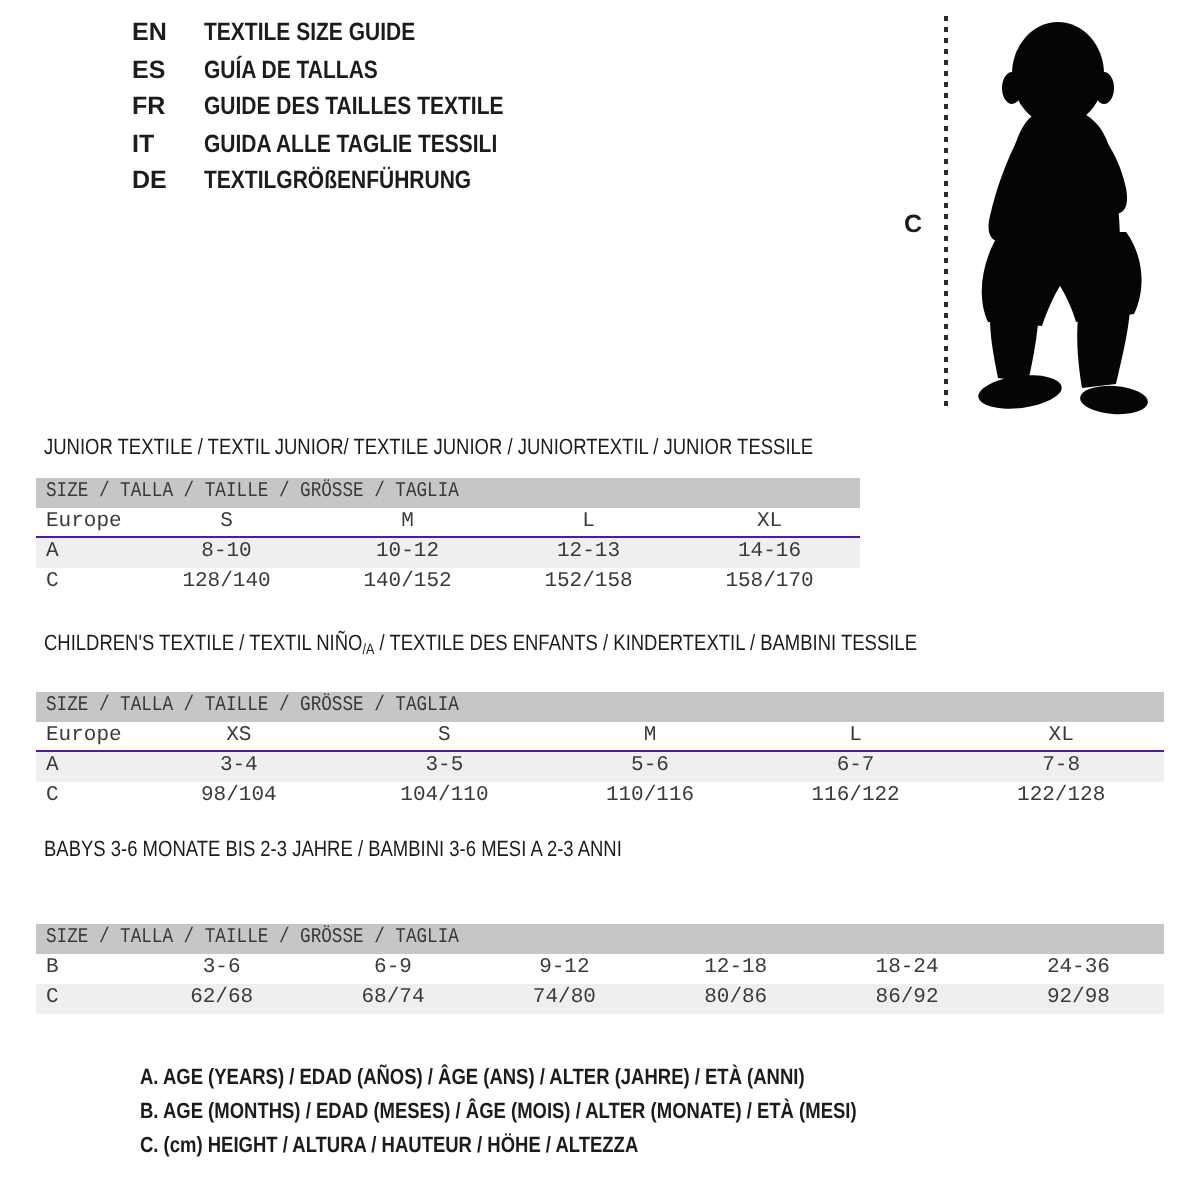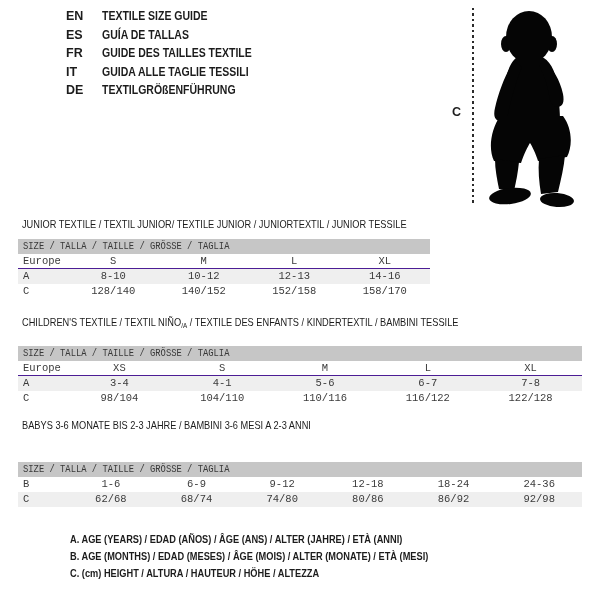--- a/index.html
+++ b/index.html
@@ -121,21 +121,21 @@
         <span class="tbl-label">Europe</span>
         <span class="tbl-cell">XS</span>
         <span class="tbl-cell">S</span>
         <span class="tbl-cell">M</span>
         <span class="tbl-cell">L</span>
         <span class="tbl-cell">XL</span>
       </div>
       <div class="tbl-row shaded">
         <span class="tbl-label">A</span>
         <span class="tbl-cell">3-4</span>
-        <span class="tbl-cell">4-1</span>
+        <span class="tbl-cell">3-5</span>
         <span class="tbl-cell">5-6</span>
         <span class="tbl-cell">6-7</span>
         <span class="tbl-cell">7-8</span>
       </div>
       <div class="tbl-row">
         <span class="tbl-label">C</span>
         <span class="tbl-cell">98/104</span>
         <span class="tbl-cell">104/110</span>
         <span class="tbl-cell">110/116</span>
         <span class="tbl-cell">116/122</span>
@@ -143,21 +143,21 @@
       </div>
     </div>
 
   <div class="abs section-title" style="left:22px; top:419px;">
     <div style="height:16px;"><span class="cond">BABYS 3-6 MONATE BIS 2-3 JAHRE / BAMBINI 3-6 MESI A 2-3 ANNI</span></div>
   </div>
   <div class="abs size-table" style="left:18px; top:462px; width:564px;">
       <div class="tbl-head"><span class="cond">SIZE / TALLA / TAILLE / GRÖSSE / TAGLIA</span></div>
       <div class="tbl-row">
         <span class="tbl-label">B</span>
-        <span class="tbl-cell">1-6</span>
+        <span class="tbl-cell">3-6</span>
         <span class="tbl-cell">6-9</span>
         <span class="tbl-cell">9-12</span>
         <span class="tbl-cell">12-18</span>
         <span class="tbl-cell">18-24</span>
         <span class="tbl-cell">24-36</span>
       </div>
       <div class="tbl-row shaded">
         <span class="tbl-label">C</span>
         <span class="tbl-cell">62/68</span>
         <span class="tbl-cell">68/74</span>

